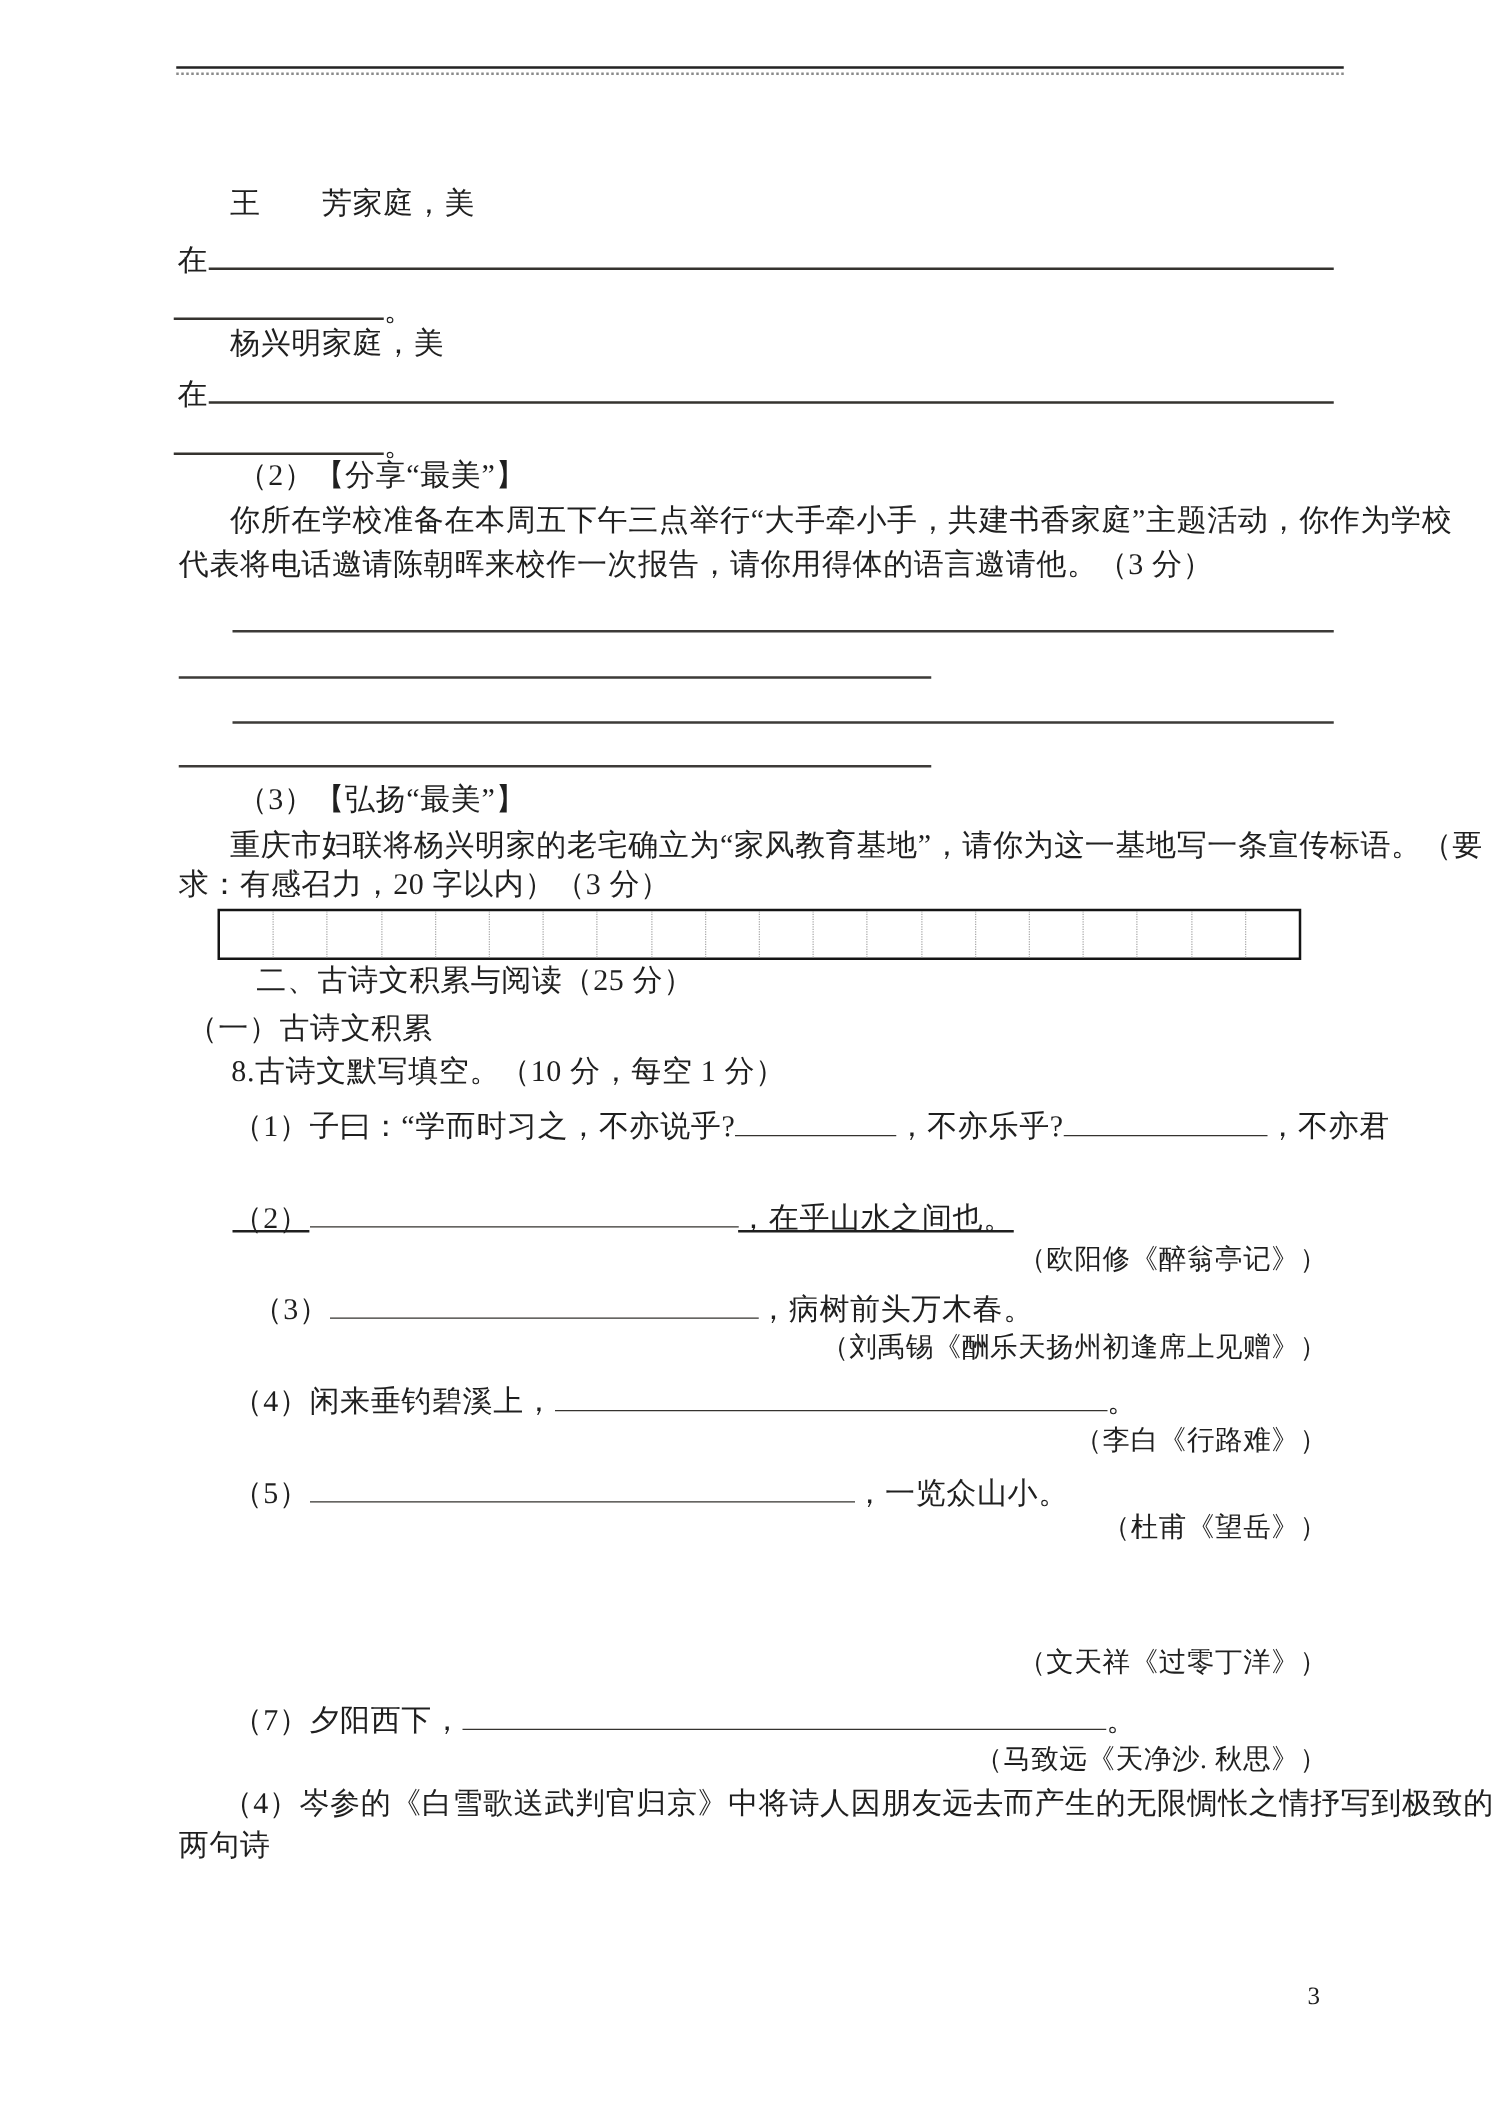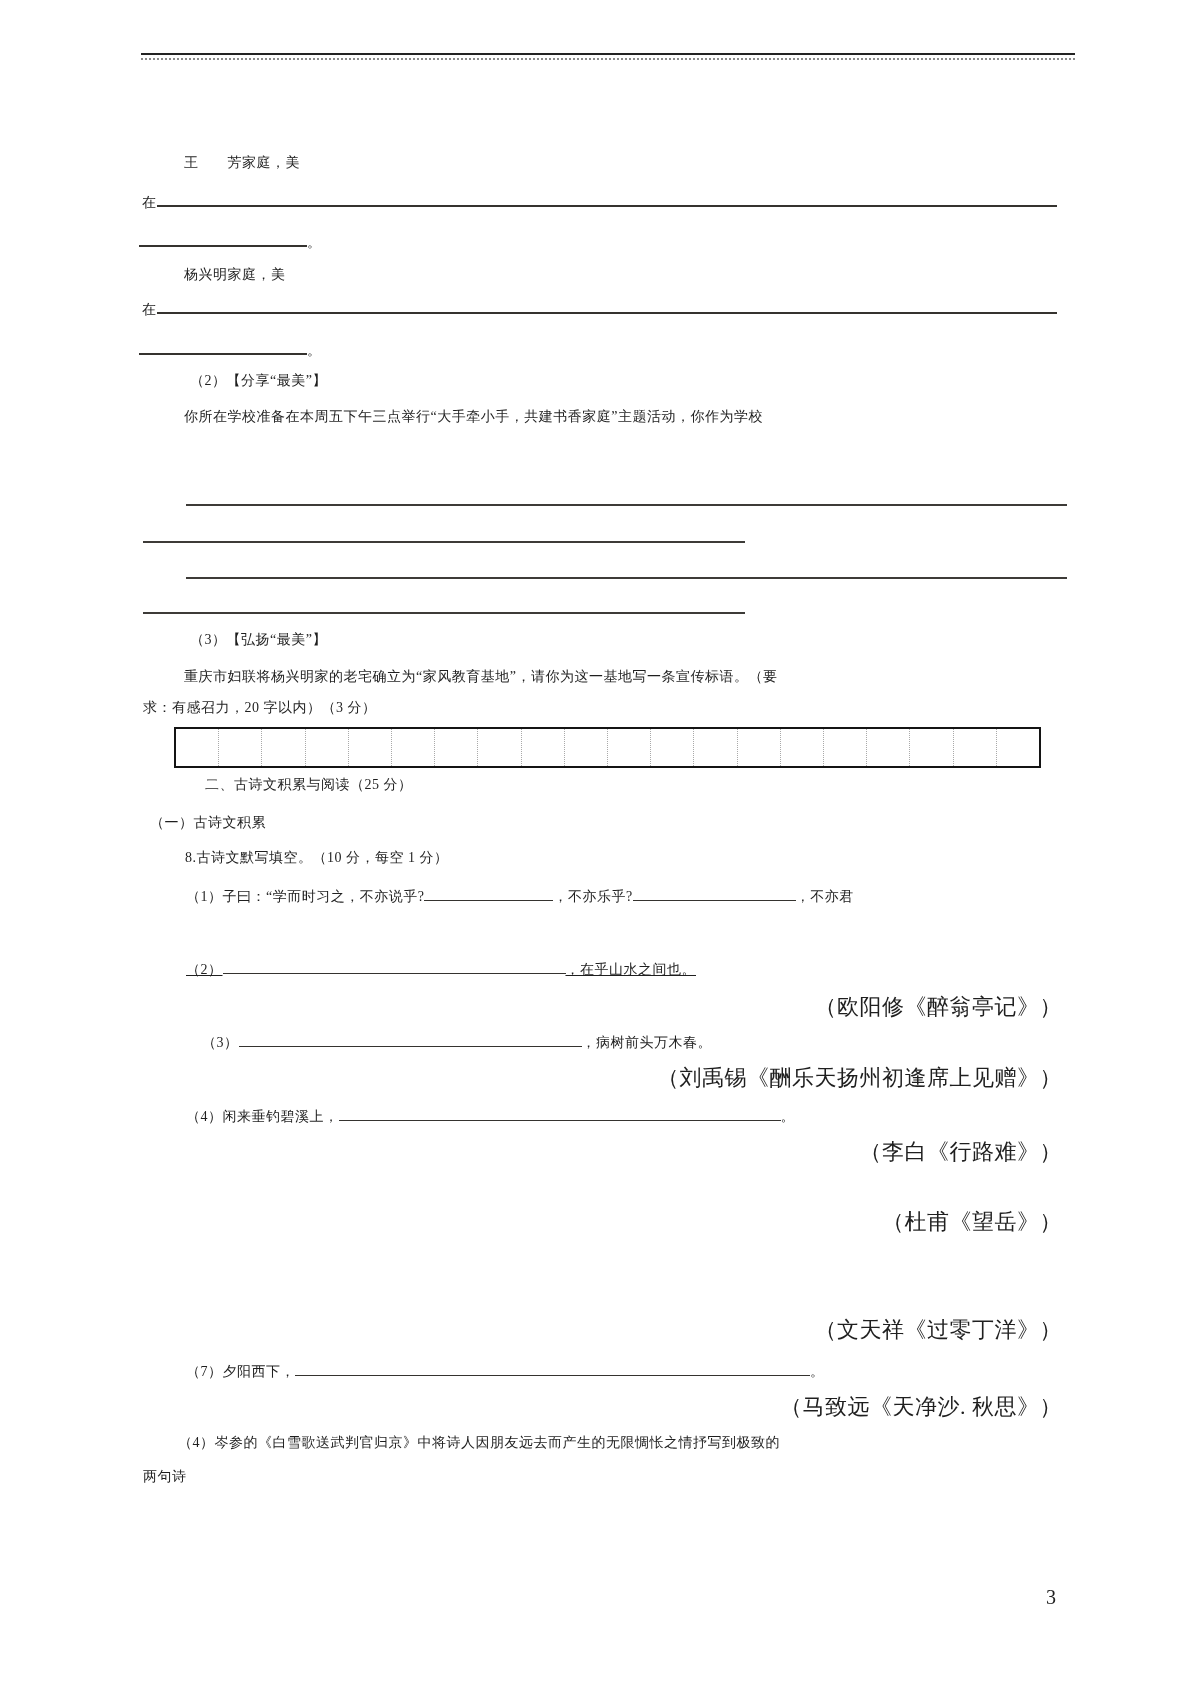--- a/index.html
+++ b/index.html
@@ -7,21 +7,21 @@
     position:relative;
     width:1200px;height:1698px;
     background:#ffffff;
     font-family:"Liberation Serif","DejaVu Serif",serif;
     color:#1f1f1f;
     overflow:hidden;
   }
   .line{
     position:absolute;
     white-space:nowrap;
-    font-size:14px;
+    font-size:24px;
     line-height:26px;
     letter-spacing:0.5px;
   }
   
   .bl{
     display:inline-block;
     height:1em;
     border-bottom:2px solid #35332f;
     vertical-align:baseline;
   }
@@ -83,20 +83,21 @@
 
   <div class="line" style="left:142px;top:297px;">
     <span>在</span><span class="bl" style="width:900px"></span>
   </div>
   <div class="line" style="left:139px;top:338px;">
     <span class="bl" style="width:168px"></span><span>。</span>
   </div>
 
   <div class="line" style="left:190px;top:368px;">（2）【分享“最美”】</div>
   <div class="line" style="left:184px;top:404px;">你所在学校准备在本周五下午三点举行“大手牵小手，共建书香家庭”主题活动，你作为学校</div>
+  <div class="line" style="left:143px;top:439px;">代表将电话邀请陈朝晖来校作一次报告，请你用得体的语言邀请他。（3 分）</div>
 
   <div class="hline" style="left:186px;top:504px;width:881px;"></div>
   <div class="hline" style="left:143px;top:541px;width:602px;"></div>
   <div class="hline" style="left:186px;top:577px;width:881px;"></div>
   <div class="hline" style="left:143px;top:612px;width:602px;"></div>
 
   <div class="line" style="left:190px;top:627px;">（3）【弘扬“最美”】</div>
   <div class="line" style="left:184px;top:664px;">重庆市妇联将杨兴明家的老宅确立为“家风教育基地”，请你为这一基地写一条宣传标语。（要</div>
   <div class="line" style="left:143px;top:695px;">求：有感召力，20 字以内）（3 分）</div>
 
@@ -139,20 +140,23 @@
   <div class="line" style="left:186px;top:1030px;margin-left:16px;">
     <span>（3）</span><span class="bl thin" style="width:343px"></span><span>，病树前头万木春。</span>
   </div>
   <div class="ref" style="top:1065px;">（刘禹锡《酬乐天扬州初逢席上见赠》）</div>
 
   <div class="line" style="left:186px;top:1104px;">
     <span>（4）闲来垂钓碧溪上，</span><span class="bl thin" style="width:442px"></span><span>。</span>
   </div>
   <div class="ref" style="top:1139px;">（李白《行路难》）</div>
 
+  <div class="line" style="left:186px;top:1177px;">
+    <span>（5）</span><span class="bl thin" style="width:436px"></span><span>，一览众山小。</span>
+  </div>
   <div class="ref" style="top:1209px;">（杜甫《望岳》）</div>
 
   <div class="ref" style="top:1317px;">（文天祥《过零丁洋》）</div>
 
   <div class="line" style="left:186px;top:1359px;">
     <span>（7）夕阳西下，</span><span class="bl thin" style="width:515px"></span><span>。</span>
   </div>
   <div class="ref" style="top:1394px;">（马致远《天净沙. 秋思》）</div>
 
   <div class="line" style="left:178px;top:1430px;">（4）岑参的《白雪歌送武判官归京》中将诗人因朋友远去而产生的无限惆怅之情抒写到极致的</div>

